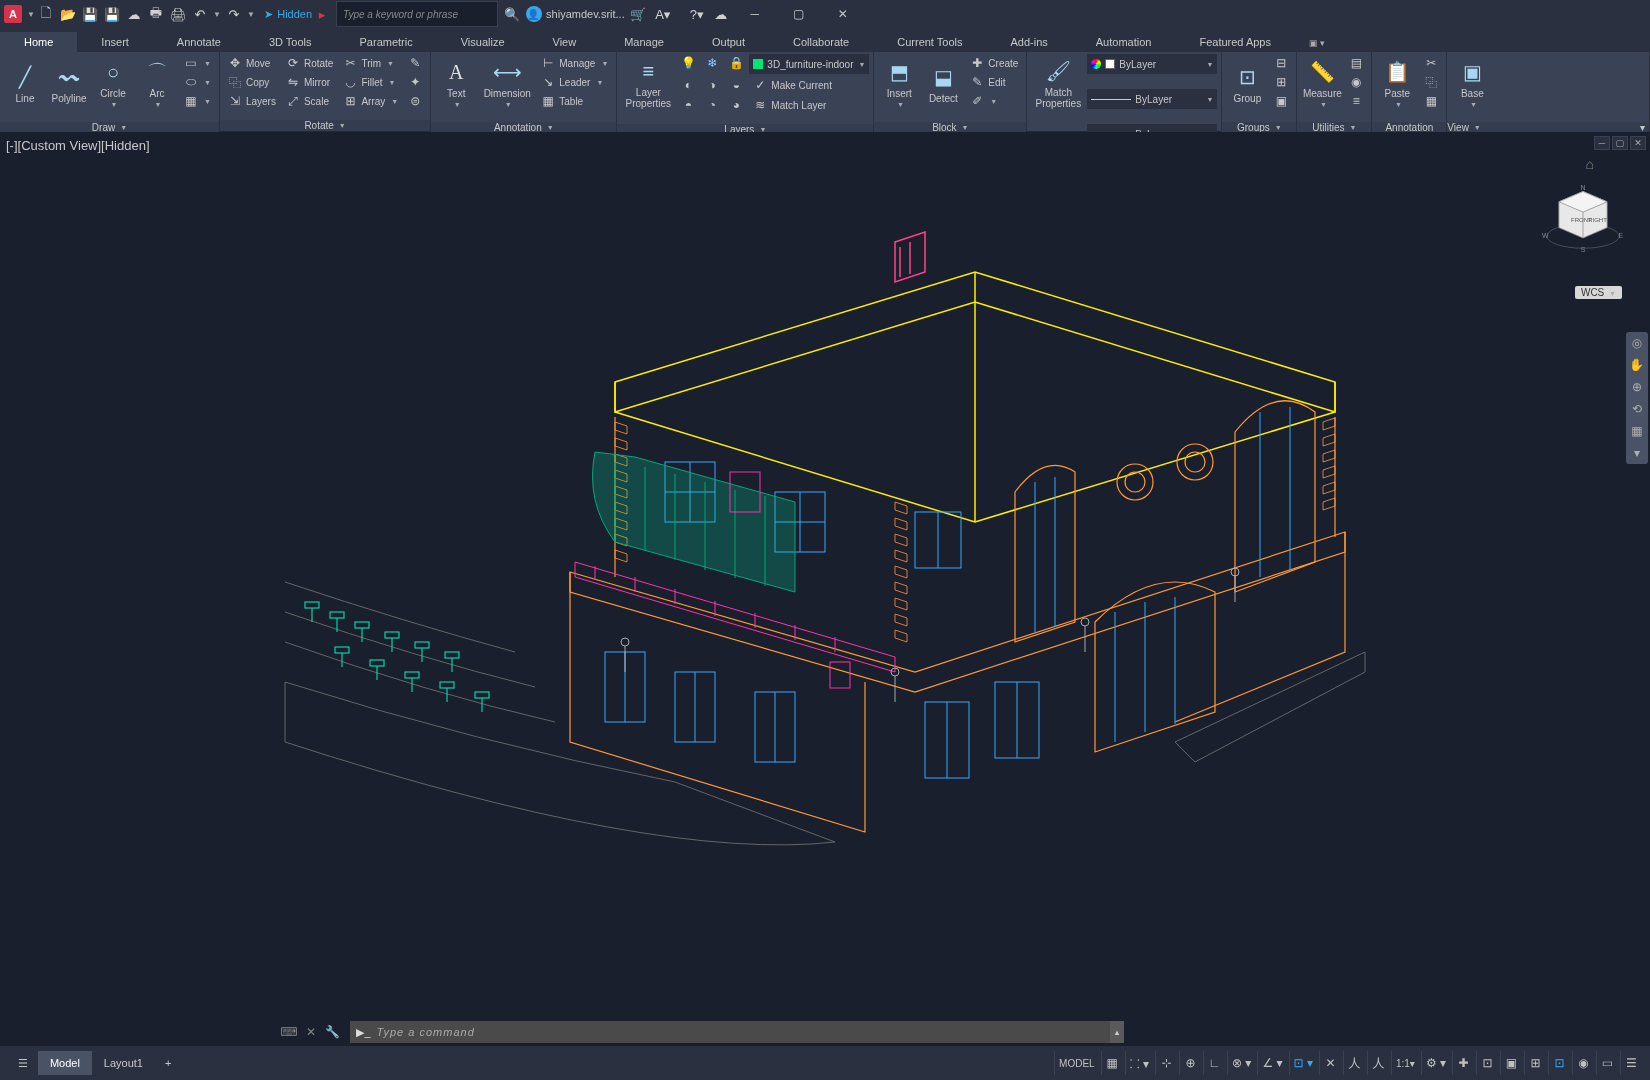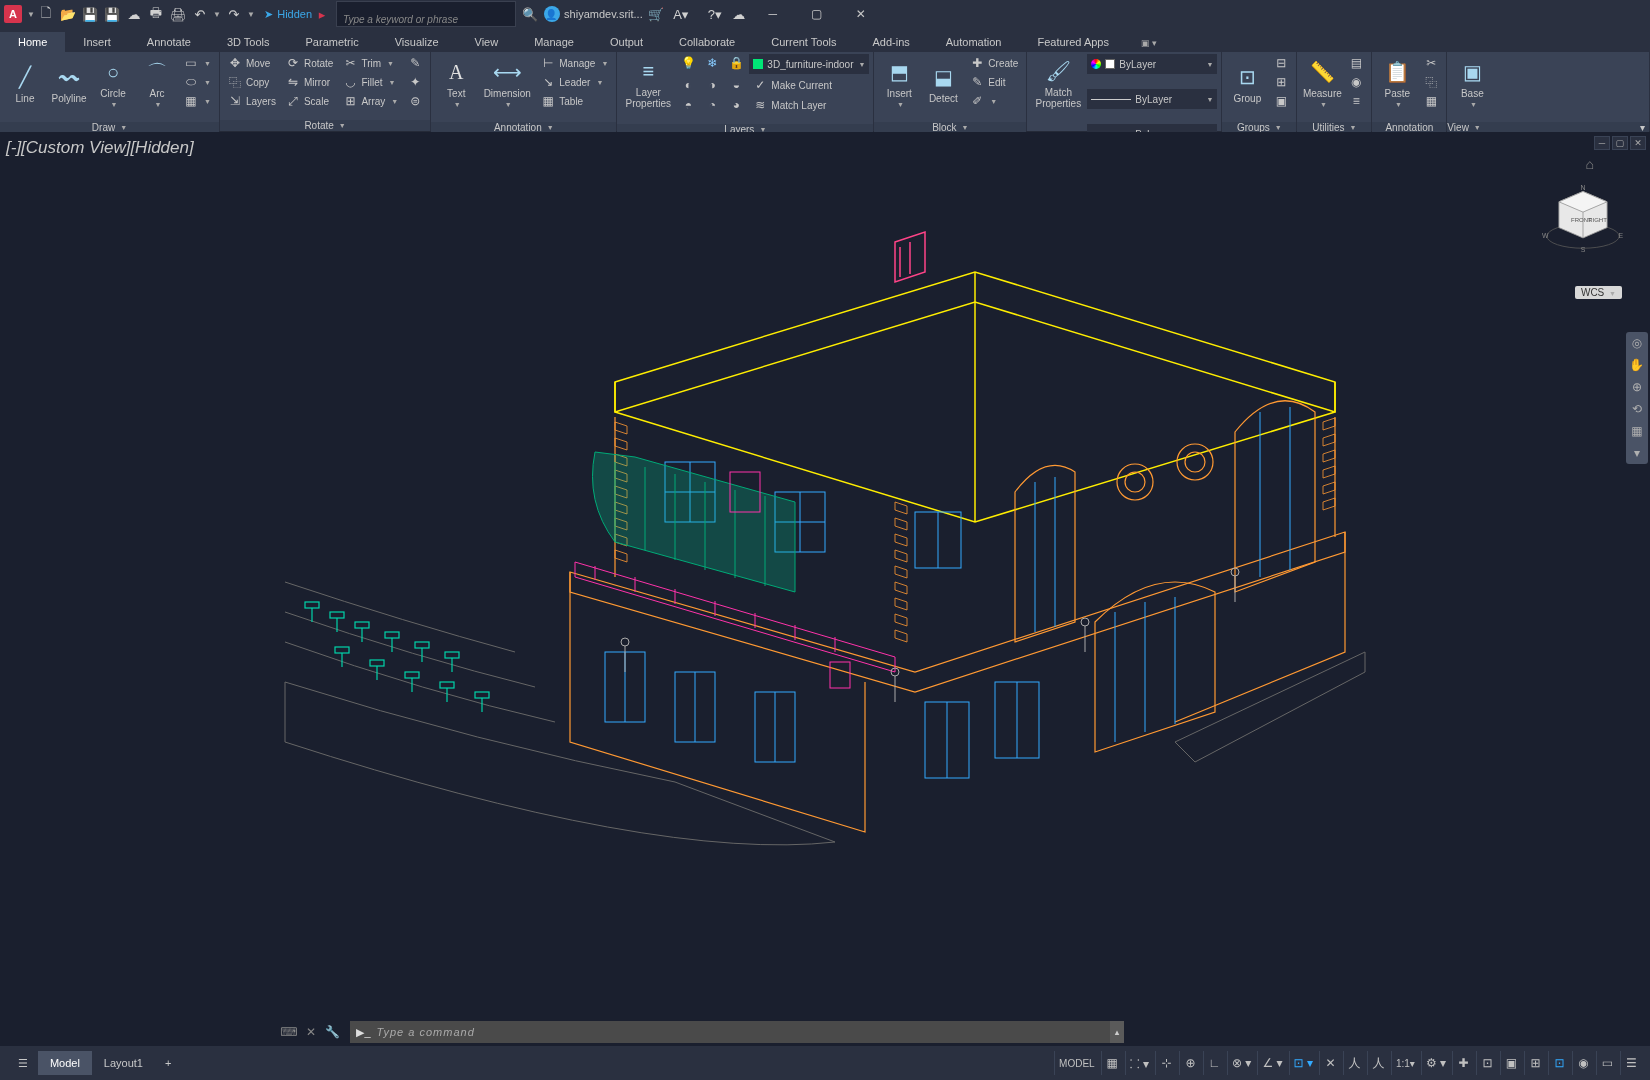--- a/index.html
+++ b/index.html
@@ -7,47 +7,47 @@
 
 
 .titlebar { height: 28px; background: #2a3040; display: flex; align-items: center; padding: 0 4px; font-size: 11px; }
 .titlebar .app-icon { width: 18px; height: 18px; background: #d6344d; border-radius: 2px; display: flex; align-items: center; justify-content: center; color: #fff; font-weight: bold; font-size: 11px; margin-right: 4px; }
 .titlebar .dd { width: 10px; height: 18px; display:flex; align-items:center; justify-content:center; color:#aaa; font-size:8px; }
 .qat { display: flex; align-items: center; gap: 2px; }
 .qat-btn { width: 20px; height: 20px; display: flex; align-items: center; justify-content: center; color: #d0d0d0; font-size: 13px; cursor: pointer; }
 .share { display: flex; align-items: center; gap: 4px; color: #3ba7e8; font-size: 11px; margin-left: 6px; cursor: pointer; }
 .title-center { flex: 1; text-align: center; display: flex; justify-content: center; gap: 12px; }
 .title-right { display: flex; align-items: center; gap: 4px; }
-.search-box { background: #1a1f2e; border: 1px solid #3a4050; height: 20px; width: 180px; padding: 12px 6px; color: #888; font-size: 10px; font-style: italic; display:flex; }
+.search-box { background: #1a1f2e; border: 1px solid #3a4050; height: 20px; width: 162px; padding: 12px 6px; color: #888; font-size: 10px; font-style: italic; display:flex; align-items:center; }
 .user { display: flex; align-items: center; gap: 4px; color: #c8c8c8; font-size: 11px; }
 .user-icon { width: 16px; height: 16px; background: #3ba7e8; border-radius: 50%; display:flex;align-items:center;justify-content:center;color:#fff;font-size:10px; }
 .win-btn { width: 40px; height: 24px; display: flex; align-items: center; justify-content: center; color: #c8c8c8; font-size: 12px; cursor: pointer; }
 
 
 .tabs { height: 24px; background: #2a3040; display: flex; align-items: flex-end; font-size: 11px; }
-.tab { padding: 4px 18px; color: #c8c8c8; cursor: pointer; }
+.tab { padding: 4px 24px; color: #c8c8c8; cursor: pointer; }
 .tab.active { background: #3a4356; color: #fff; }
 .tab-extra { margin-left: 6px; padding: 4px 8px; font-size: 9px; color:#aaa; }
 
 
 .ribbon { height: 80px; background: #3a4356; display: flex; border-bottom: 1px solid #252a38; }
 .panel { display: flex; flex-direction: column; border-right: 1px solid #2a3040; padding: 2px 4px 0 4px; }
 .panel-body { flex: 1; display: flex; gap: 2px; align-items: flex-start; }
 .panel-title { height: 18px; font-size: 10px; color: #c8c8c8; text-align: center; display: flex; align-items: center; justify-content: center; gap: 3px; background: #343d4f; margin: 10px -4px; }
 .big-btn { display: flex; flex-direction: column; align-items: center; justify-content: center; width: 42px; height: 58px; font-size: 10px; color: #c8c8c8; cursor: pointer; gap: 2px; text-align:center; line-height:1.1; }
 .big-btn .ico { width: 28px; height: 28px; display: flex; align-items: center; justify-content: center; font-size: 20px; color: #a8d8f0; }
 .vcol { display: flex; flex-direction: column; gap: 1px; }
 .sm-btn { height: 18px; display: flex; align-items: center; gap: 4px; font-size: 10px; color: #c8c8c8; padding: 0 4px; cursor: pointer; white-space: nowrap; }
 .sm-btn .ic { width: 14px; height: 14px; display:flex;align-items:center;justify-content:center; font-size: 12px; }
 .layer-dd { background: #2a3040; height: 20px; display:flex; align-items:center; padding: 0 4px; font-size: 10px; gap:4px; min-width:120px; }
 .sq { width:10px; height:10px; display:inline-block; }
 
 
 .viewport { position: absolute; top: 132px; left: 0; right: 0; bottom: 34px; background: #1a1f2e; }
-.vp-label { position: absolute; top: 6px; left: 6px; font-size: 17px; color: #c8c8c8; font-style: italic; }
+.vp-label { position: absolute; top: 6px; left: 6px; font-size: 13px; color: #c8c8c8; }
 .vp-winbtns { position: absolute; top: 4px; right: 4px; display: flex; gap: 2px; }
 .vp-winbtns span { width: 16px; height: 14px; background: #2a3040; border:1px solid #3a4356; display:flex;align-items:center;justify-content:center;font-size:9px;color:#aaa; cursor:pointer; }
 .home-icon { position: absolute; top: 24px; right: 56px; font-size: 14px; color: #888; cursor:pointer; }
 .viewcube { position: absolute; top: 44px; right: 24px; width: 86px; height: 86px; }
 .nav-bar { position: absolute; right: 2px; top: 200px; width: 22px; background: #4a5366; border-radius: 3px; padding: 4px 0; display:flex; flex-direction:column; align-items:center; gap:8px; }
 .nav-bar span { color:#b0b0b0; font-size:12px; cursor:pointer; }
 .wcs-badge { position:absolute; top: 154px; right: 28px; background:#d8d8d8; color:#333; font-size:10px; padding:1px 6px; border-radius:2px; }
 
 
 .model { position: absolute; top: 50px; left: 50%; transform: translateX(-50%); width: 1100px; height: 680px; }

